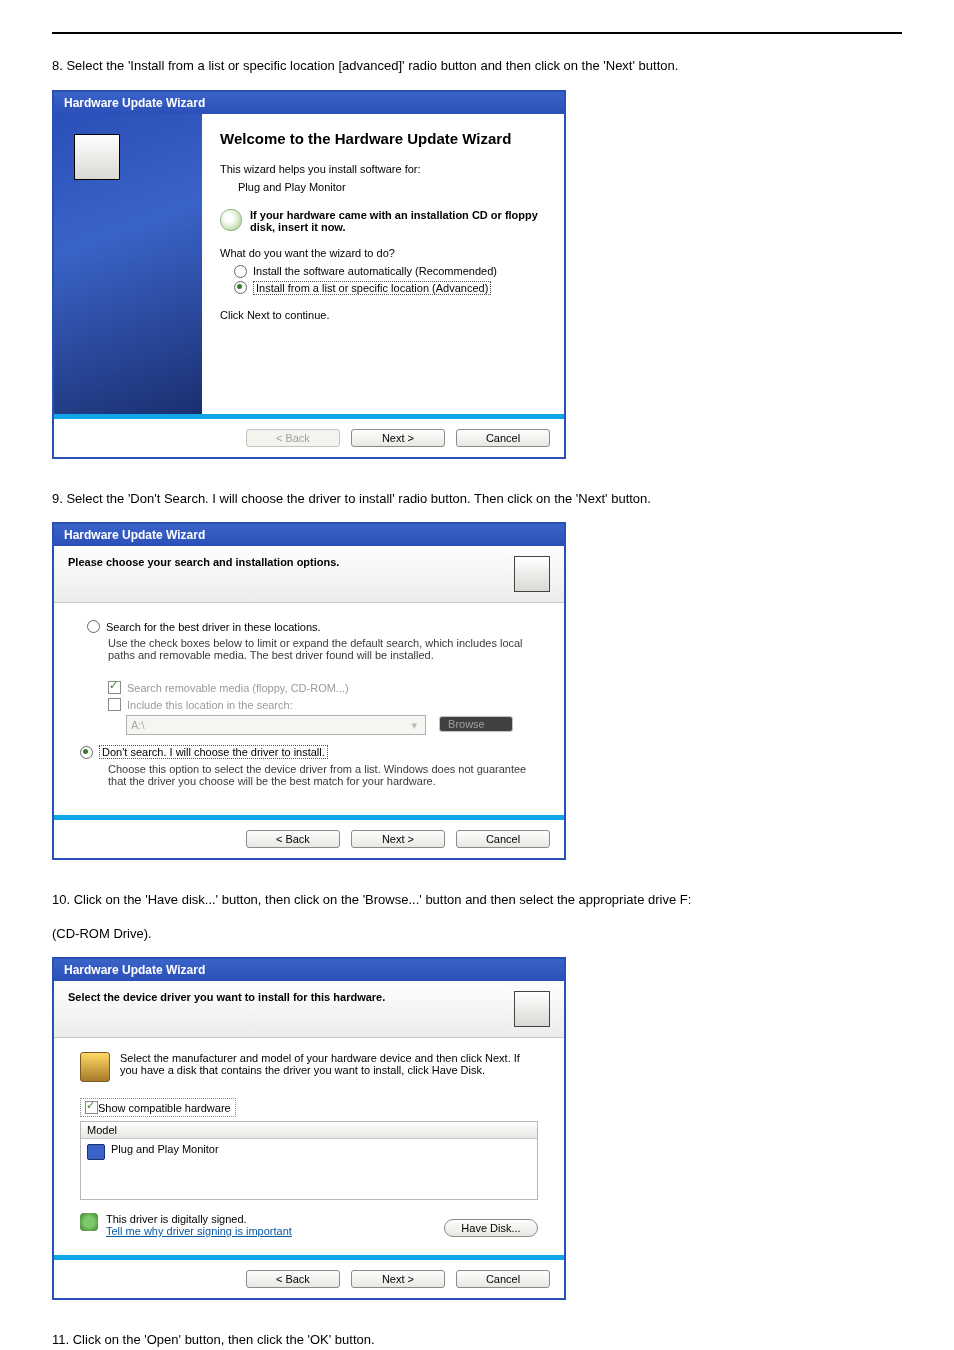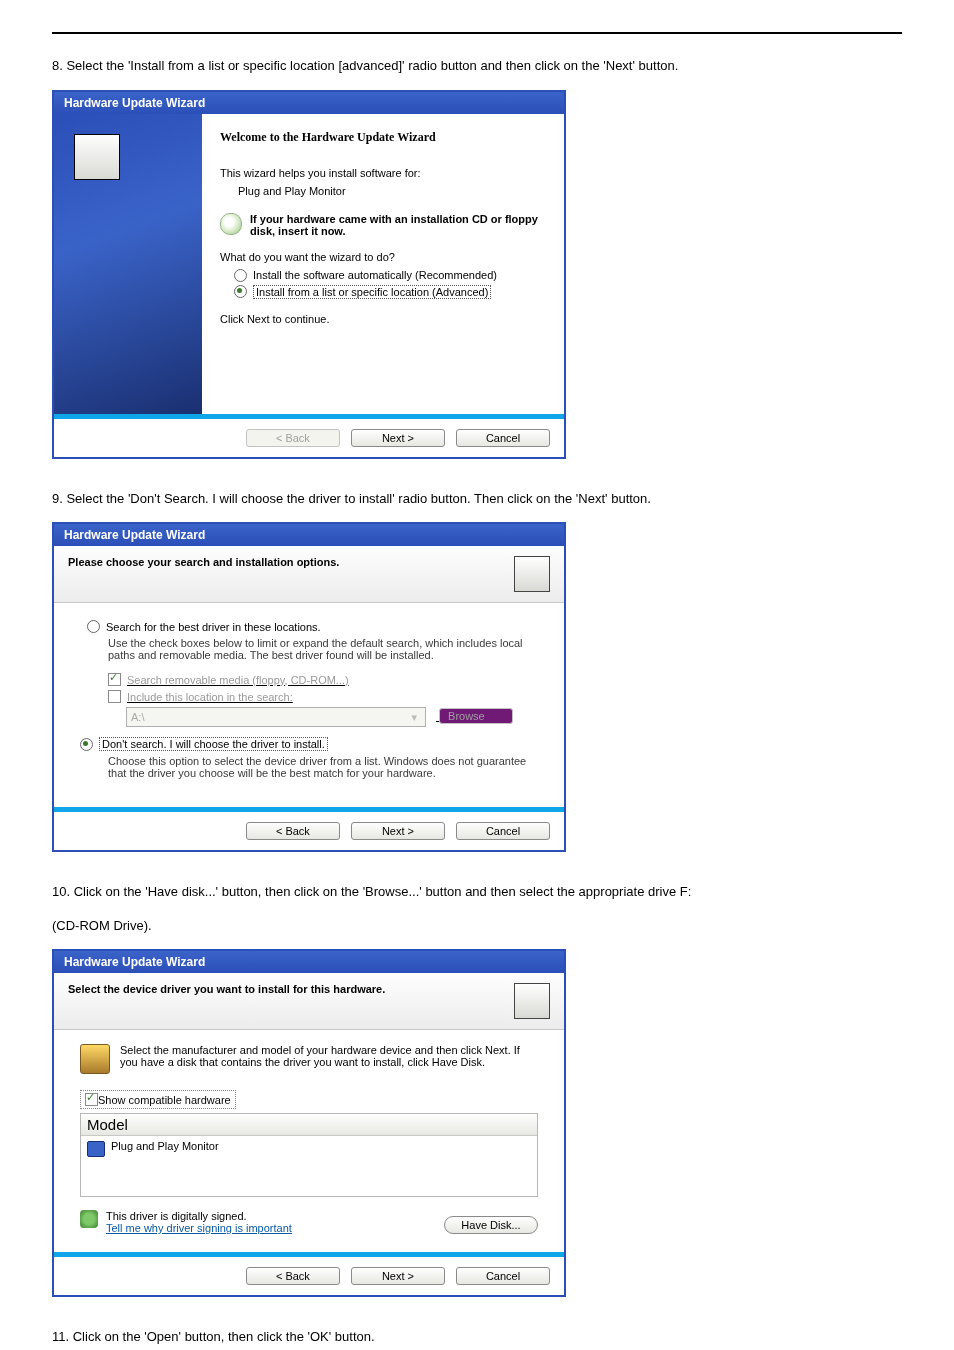--- a/index.html
+++ b/index.html
@@ -78,24 +78,23 @@
     top: 20px; left: 20px;
     width: 44px; height: 44px;
     border: 1px solid #000;
     background: linear-gradient(#fefefe, #d9d9d4);
   }
   .dlg1-right {
     flex: 1;
     padding: 16px 18px 10px 18px;
   }
   .dlg1-right h3 {
-    font-size: 12px;
+    font-size: 15px;
     font-weight: bold;
-    margin: 0 0 22px 0;
-    font-family: Liberation Serif, serif;
+    margin: 0 0 16px 0;
   }
   .dlg1-right .line {
     margin: 6px 0;
   }
   .note-row {
     display: flex;
     align-items: flex-start;
     gap: 8px;
     margin: 16px 0 14px 0;
   }
@@ -158,22 +157,21 @@
   }
   .dlg2-body, .dlg3-body {
     padding: 14px 26px 18px 26px;
   }
   .sub-text {
     color: #3a3a3a;
     font-size: 11px;
     margin: 4px 0 10px 28px;
   }
   .indent-block {
-    margin: 12px 0 10px 28px;
-    text-decoration: underline;
+    margin: 20px 0 10px 28px;
   }
   .checkbox-row {
     display: flex;
     align-items: center;
     gap: 6px;
     margin: 4px 0;
   }
   .checkbox {
     width: 11px; height: 11px;
     border: 1px solid #8a8a8a;
@@ -205,21 +203,21 @@
   .dropdown-arrow {
     float: right;
     margin-right: 4px;
     color: #bbb;
   }
   .btn-sm {
     display: inline-block;
     min-width: 56px;
     padding: 1px 8px;
     border: 1px solid #c2c2c2;
-    background: #701a75;
+    background: #404040;
     color: #a0a0a0;
     font-size: 11px;
     border-radius: 3px;
   }
 
   
   .d3-row {
     display: flex;
     align-items: flex-start;
     gap: 10px;
@@ -241,21 +239,21 @@
   }
   .list-box {
     border: 1px solid #b7b7b7;
     background: #fff;
     margin: 4px 0 0 0;
   }
   .list-header {
     background: linear-gradient(#fefefe, #e7e7e2);
     border-bottom: 1px solid #c8c8c8;
     padding: 2px 6px;
-    font-size: 15px;
+    font-size: 11px;
   }
   .list-item {
     padding: 4px 6px;
     display: flex;
     align-items: center;
     gap: 6px;
     height: 52px;
     align-items: flex-start;
   }
   .monitor-icon {

